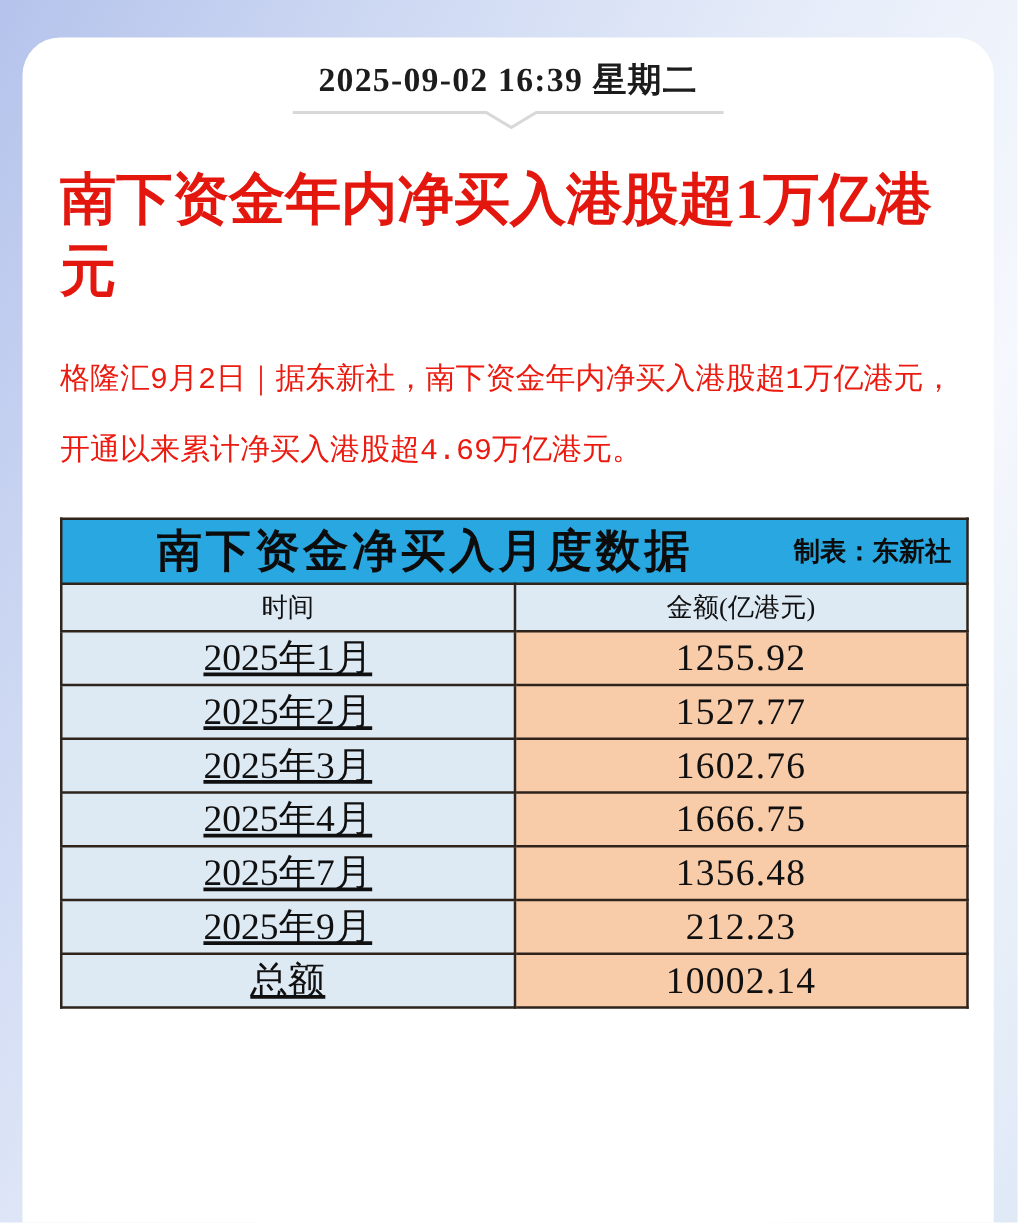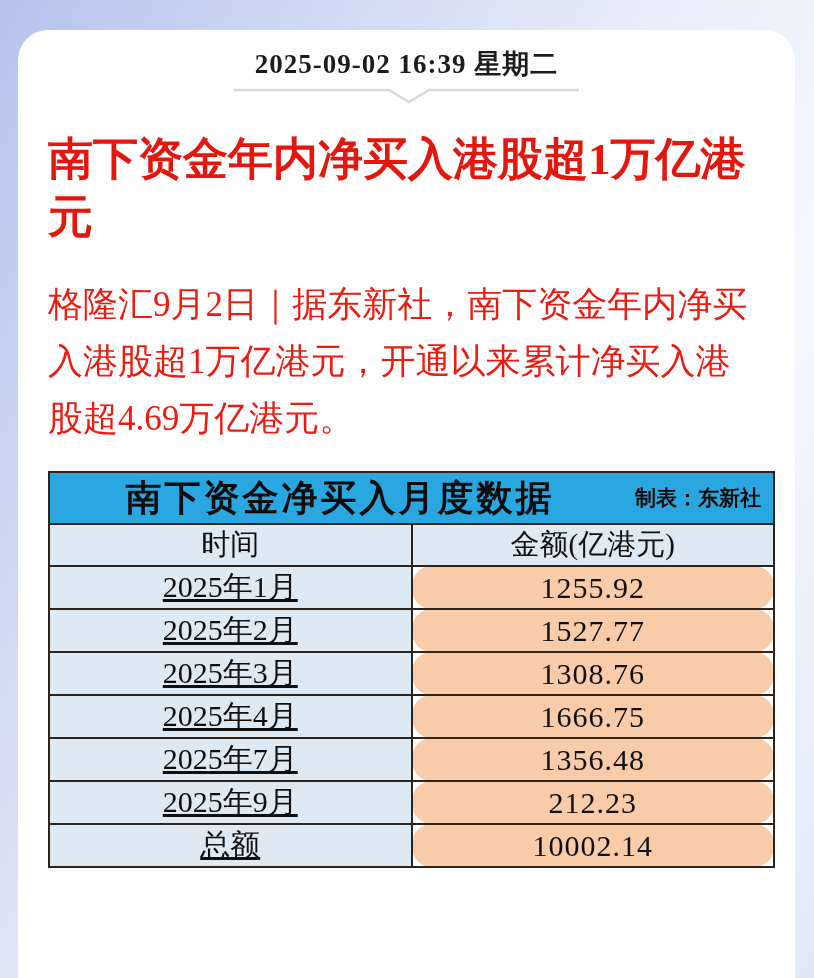--- a/index.html
+++ b/index.html
@@ -49,22 +49,22 @@
     color:var(--headline-red);
     font-size:45px;
     font-weight:bold;
     line-height:58px;
     letter-spacing:0px;
     word-break:break-all;
   }
   .body-text{
     margin:30px 30px 0;
     color:var(--body-red);
-    font-family:Liberation Serif, serif;
-    font-size:35px;
+    font-family:Liberation Mono, monospace;
+    font-size:24px;
     line-height:57px;
     letter-spacing:0px;
     word-break:break-all;
   }
   .data-table{
     margin:24px 20px 0 30px;
     width:727px;
     border-collapse:collapse;
     table-layout:fixed;
   }
@@ -98,25 +98,25 @@
     font-size:21px;
     font-weight:bold;
     color:#0c0c0c;
     white-space:nowrap;
     padding-right:4px;
     text-align:right;
   }
   .head-row td{
     background:var(--cell-blue);
     height:38px;
-    font-size:29px;
+    font-size:21px;
   }
   .data-row td{height:41px;font-size:30px;}
   .data-row .c1{background:var(--cell-blue);text-decoration:underline;}
-  .data-row .c2{background:var(--cell-peach);letter-spacing:1px;border-radius:20px;}
+  .data-row .c2{background:var(--cell-peach);letter-spacing:1px;}
   .col1{width:33.5%;}
   .col2{width:66.5%;}
 </style>
 </head>
 <body>
 
 <div class="card">
 
   <div class="timestamp">2025-09-02 16:39 星期二</div>
 
@@ -145,21 +145,21 @@
       <tr class="data-row">
         <td class="c1 col1">2025年1月</td>
         <td class="c2 col2">1255.92</td>
       </tr>
       <tr class="data-row">
         <td class="c1">2025年2月</td>
         <td class="c2">1527.77</td>
       </tr>
       <tr class="data-row">
         <td class="c1">2025年3月</td>
-        <td class="c2">1308.76</td>
+        <td class="c2">1602.76</td>
       </tr>
       <tr class="data-row">
         <td class="c1">2025年4月</td>
         <td class="c2">1666.75</td>
       </tr>
       <tr class="data-row">
         <td class="c1">2025年7月</td>
         <td class="c2">1356.48</td>
       </tr>
       <tr class="data-row">

